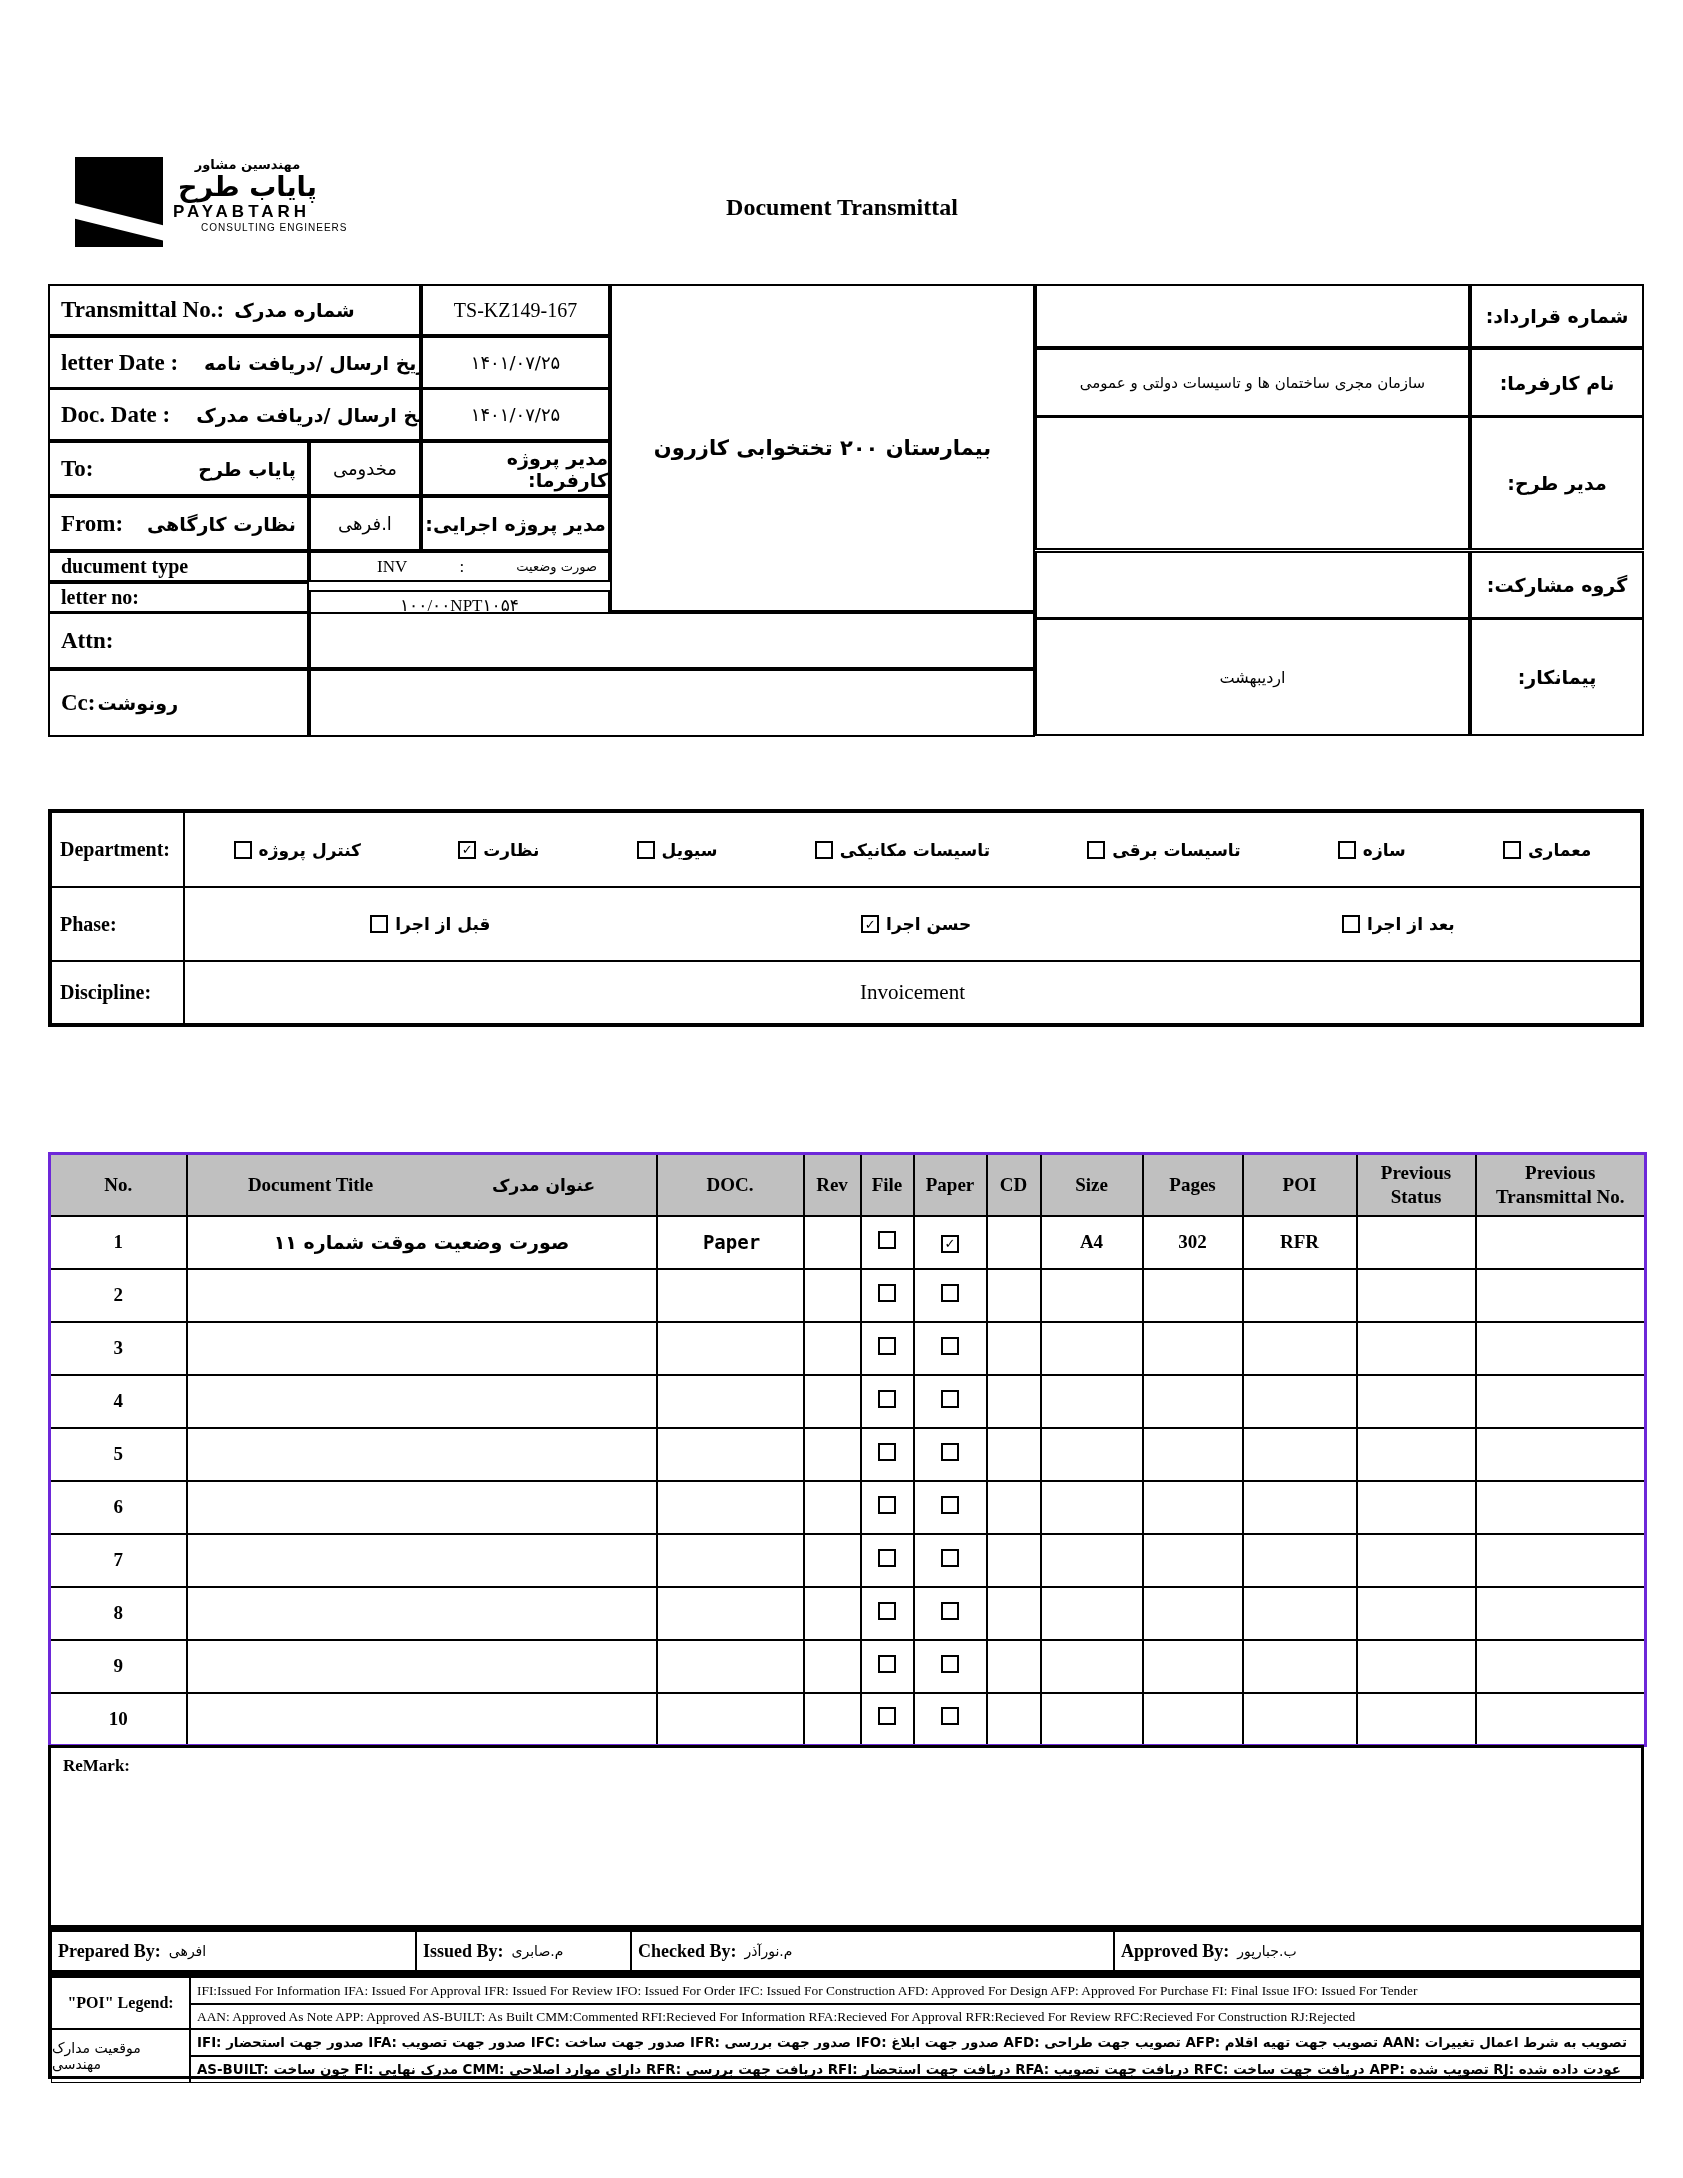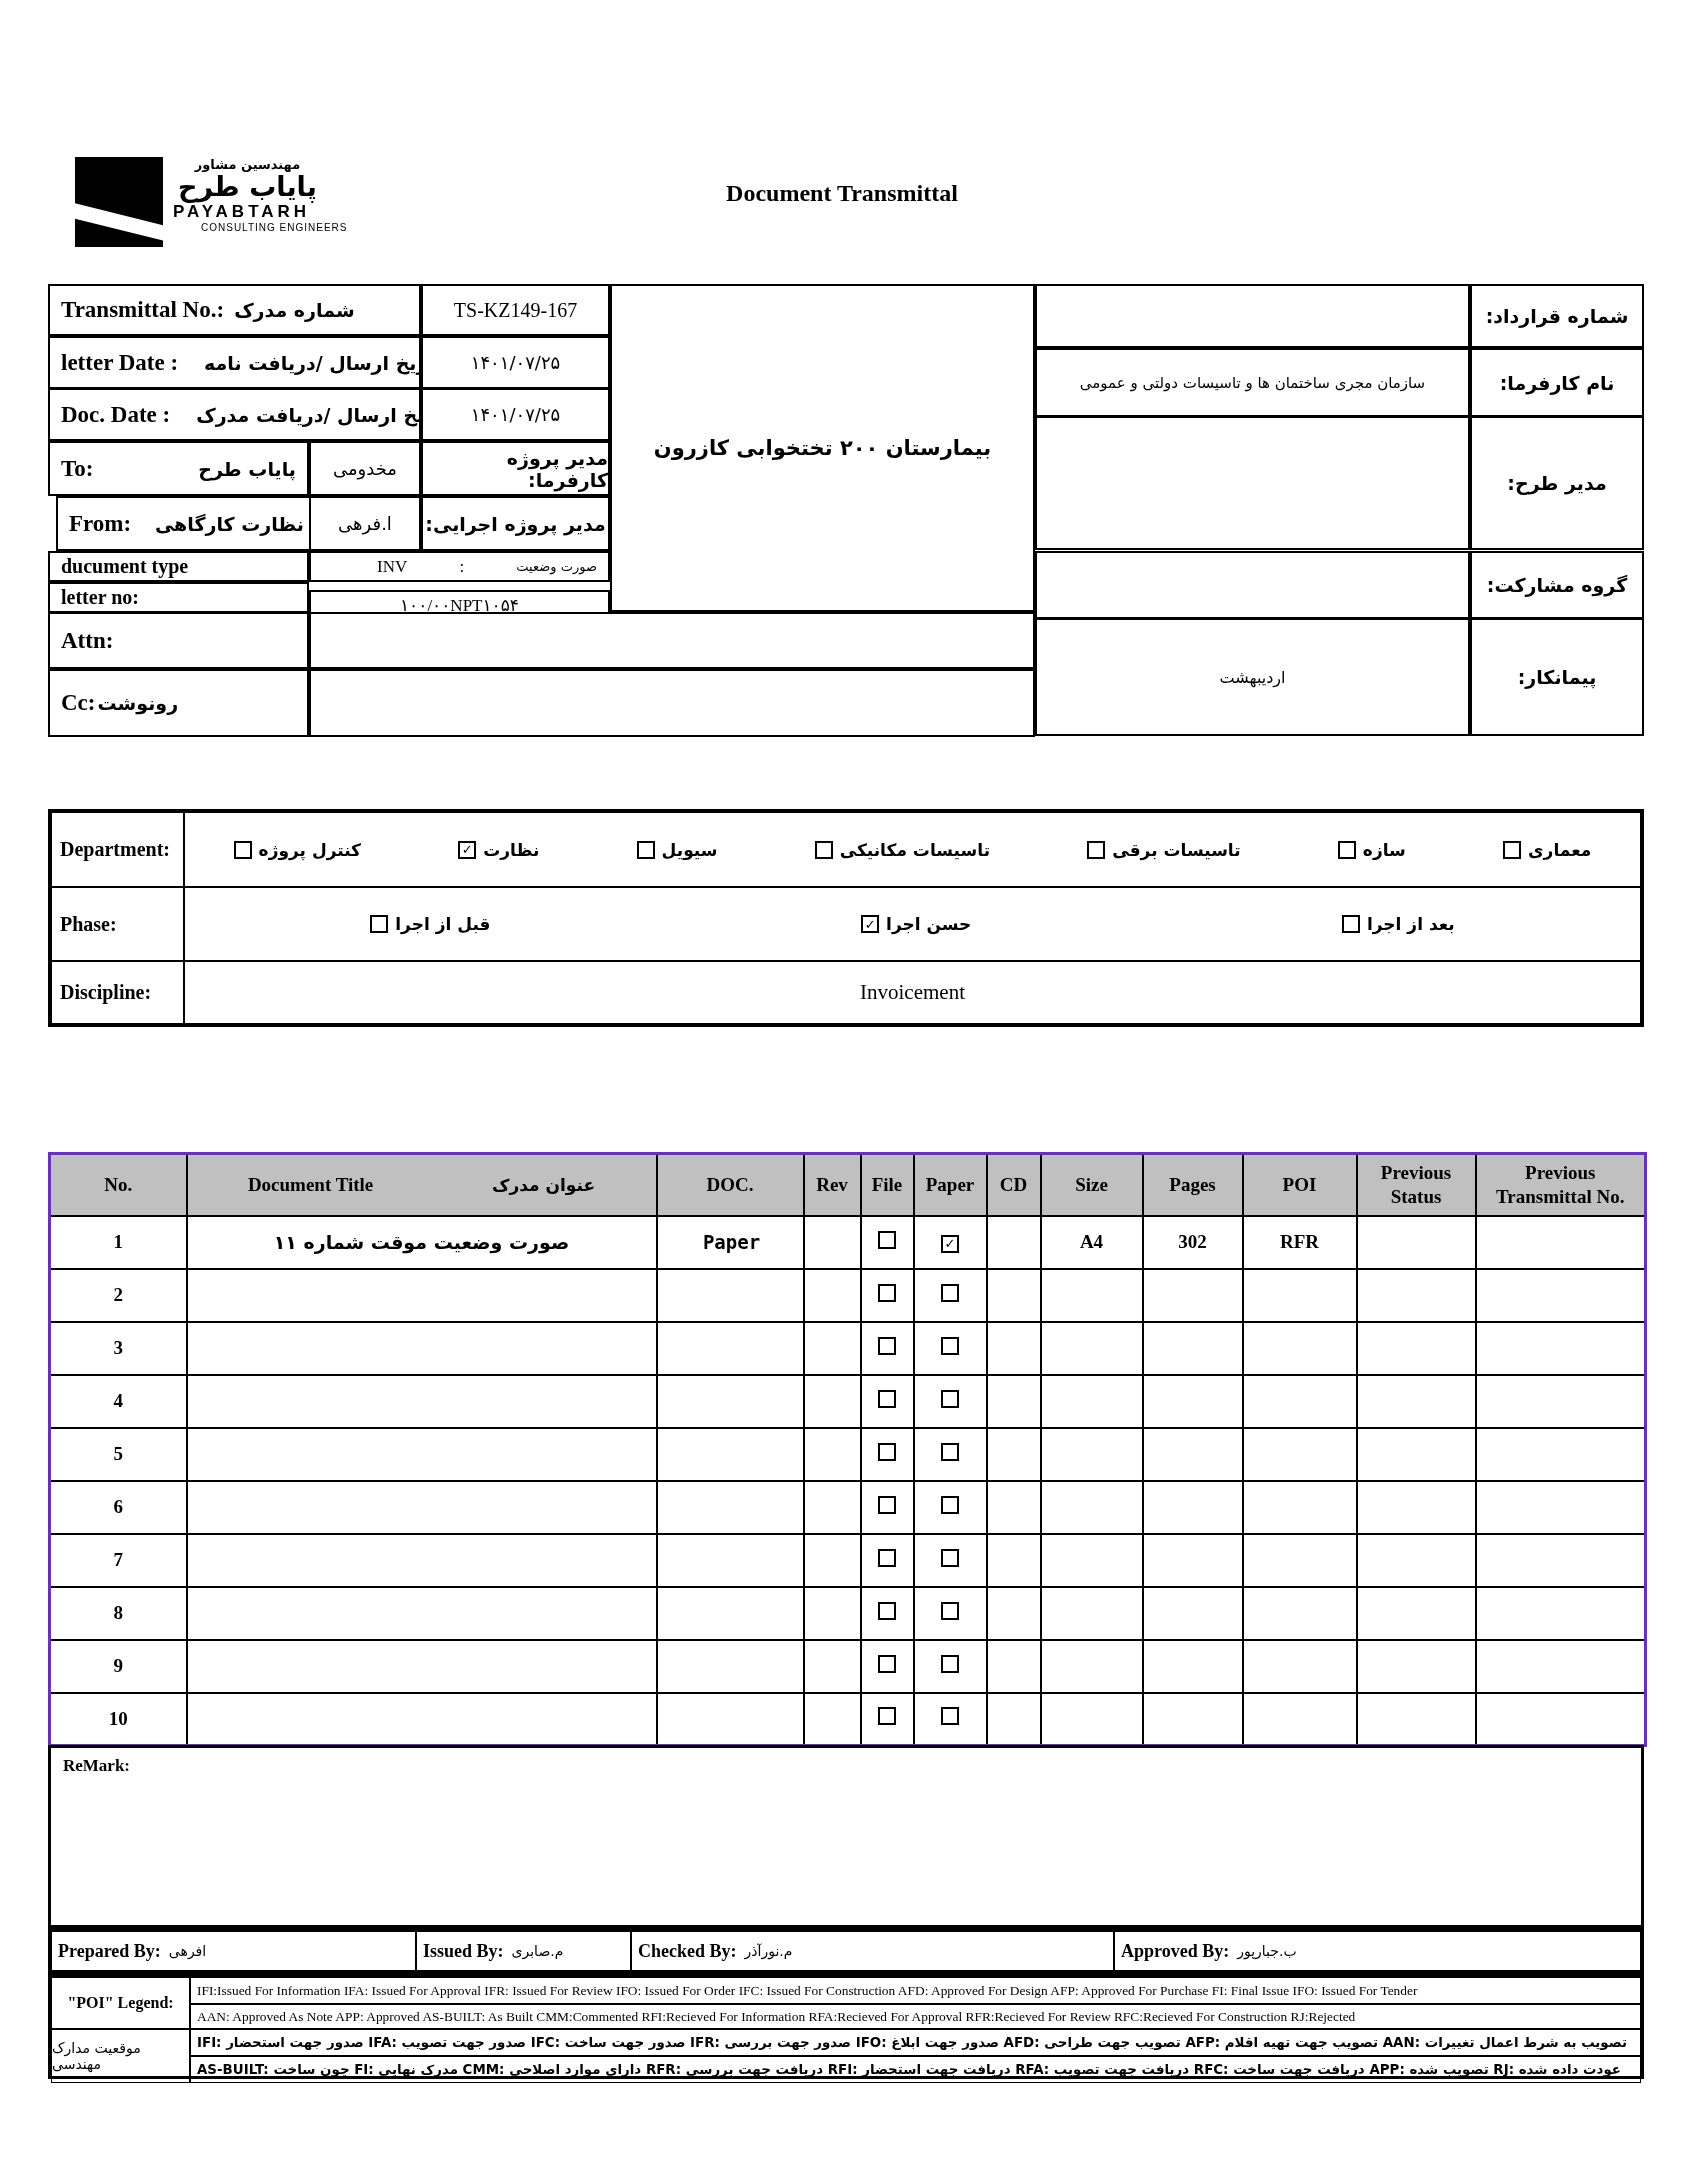--- a/index.html
+++ b/index.html
@@ -9,21 +9,21 @@
   
   .logo-block{position:absolute;left:75px;top:157px;display:flex;gap:10px;}
   .logo-mark{position:relative;width:88px;height:90px;background:#000;overflow:hidden;}
   .logo-stripe{position:absolute;left:-15%;top:64%;width:135%;height:15px;background:#fff;transform:rotate(14deg);}
   .logo-text{display:flex;flex-direction:column;justify-content:flex-start;width:189px;}
   .logo-fa-small{font-size:13px;font-weight:bold;text-align:center;width:149px;}
   .logo-fa-large{font-size:27px;font-weight:bold;text-align:center;width:149px;line-height:1.1;}
   .logo-en{font-size:17px;font-weight:bold;letter-spacing:4px;font-family:"Liberation Sans",sans-serif;}
   .logo-en-sub{font-size:10px;letter-spacing:1px;font-family:"Liberation Sans",sans-serif;padding-left:28px;}
   
-  .doc-title{position:absolute;left:0;top:180px;width:100%;text-align:center;
+  .doc-title{position:absolute;left:0;top:194px;width:100%;text-align:center;
              font-size:24px;font-weight:bold;}
   
   .hdr{position:absolute;left:48px;top:284px;width:1596px;height:453px;}
   .cell{position:absolute;box-sizing:border-box;border:2px solid #000;background:#fff;
         display:flex;align-items:center;overflow:hidden;}
   .lab-en{font-size:23px;font-weight:bold;white-space:nowrap;}
   .lab-fa{font-size:19px;font-weight:bold;white-space:nowrap;}
   .val{justify-content:center;font-size:20px;}
   .val-fa{justify-content:center;font-size:18px;}
   .pad{padding:0 11px;}
@@ -110,21 +110,21 @@
     </div>
     <div class="cell val-fa fa" style="left:373px;top:104px;width:189px;height:53px;">۱۴۰۱/۰۷/۲۵</div>
 
     <div class="cell pad between" style="left:0;top:157px;width:261px;height:55px;">
       <span class="lab-en">To:</span>
       <span class="lab-fa fa">پایاب طرح</span>
     </div>
     <div class="cell val-fa fa" style="left:261px;top:157px;width:112px;height:55px;">مخدومی</div>
     <div class="cell rlab fa" style="left:373px;top:157px;width:189px;height:55px;">مدیر پروژه کارفرما:</div>
 
-    <div class="cell pad between" style="left:0;top:212px;width:261px;height:55px;margin-left:8px;">
+    <div class="cell pad between" style="left:0;top:212px;width:261px;height:55px;">
       <span class="lab-en">From:</span>
       <span class="lab-fa fa">نظارت کارگاهی</span>
     </div>
     <div class="cell val-fa fa" style="left:261px;top:212px;width:112px;height:55px;">ا.فرهی</div>
     <div class="cell rlab fa" style="left:373px;top:212px;width:189px;height:55px;">مدیر پروژه اجرایی:</div>
 
     <div class="cell pad" style="left:0;top:267px;width:261px;height:31px;">
       <span class="lab-en" style="font-size:20px;">ducument type</span>
     </div>
     <div class="cell pad between" style="left:261px;top:267px;width:301px;height:31px;">

